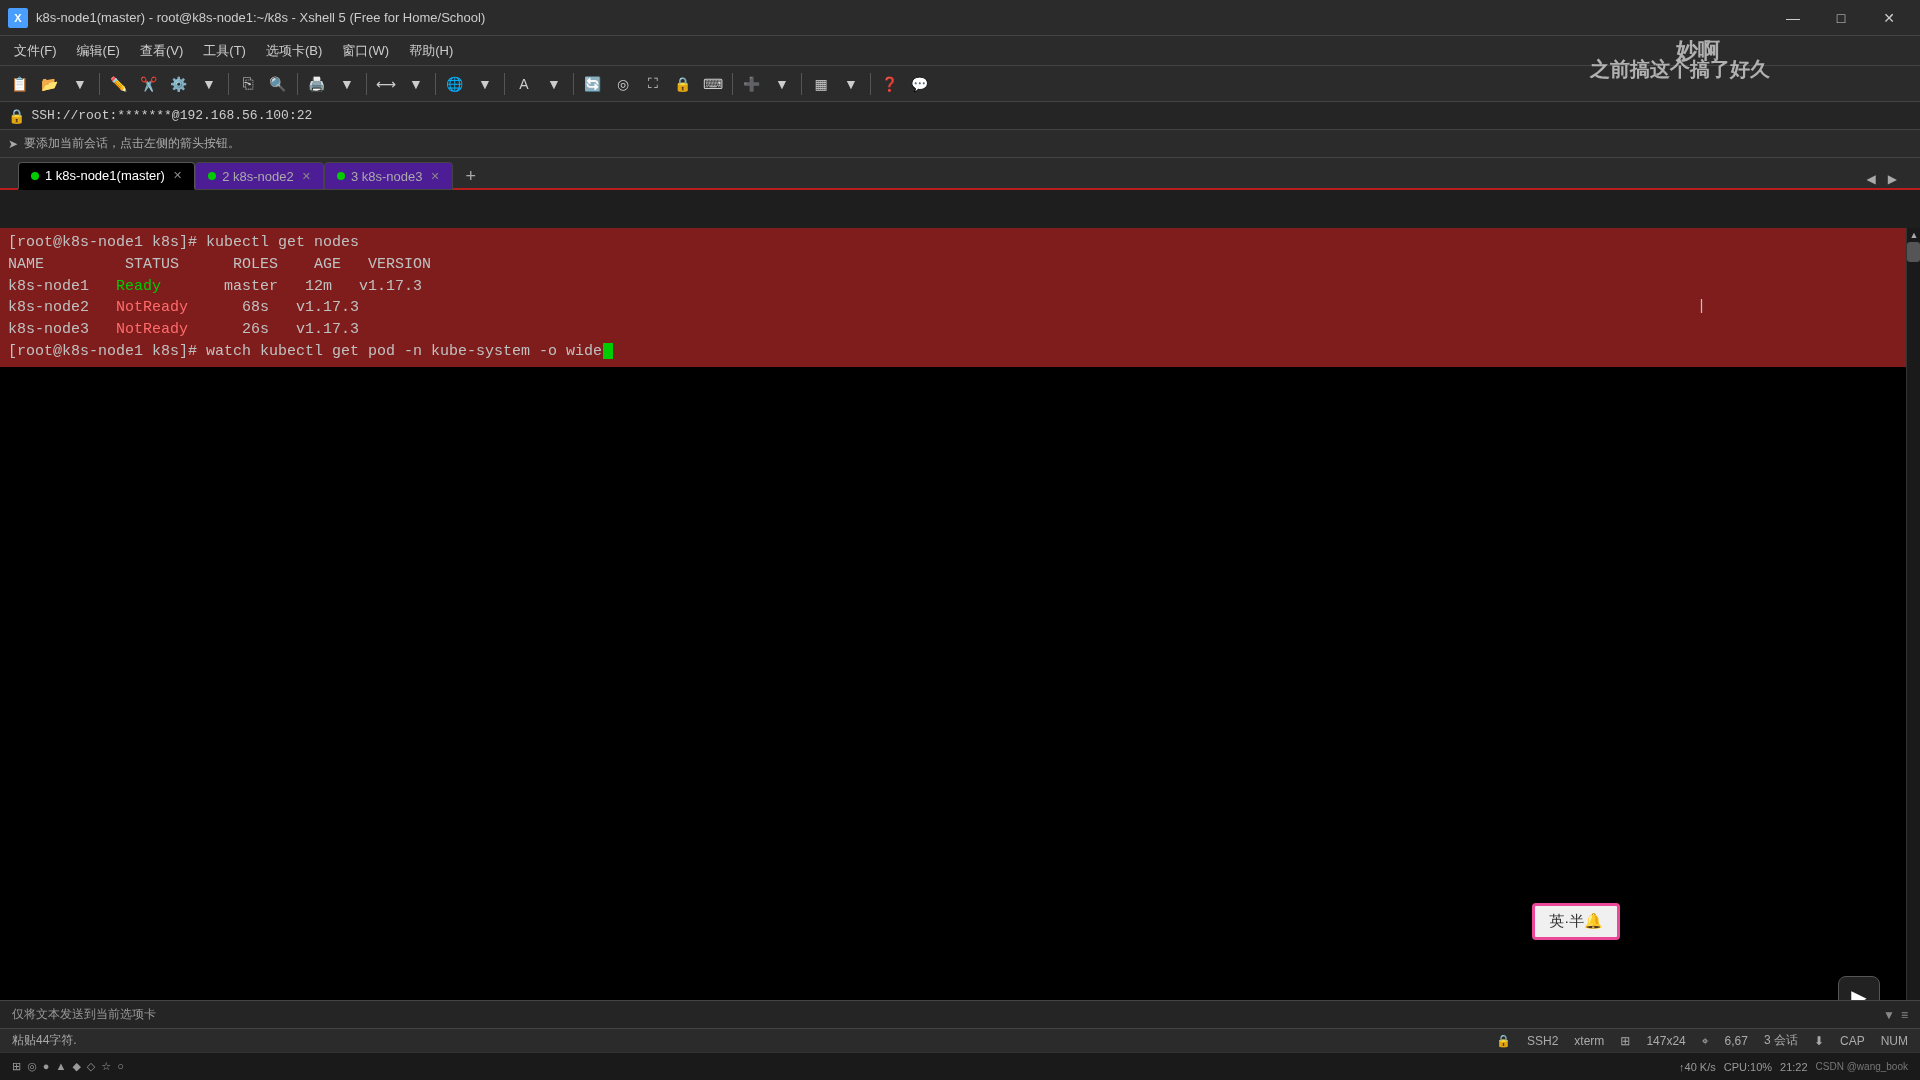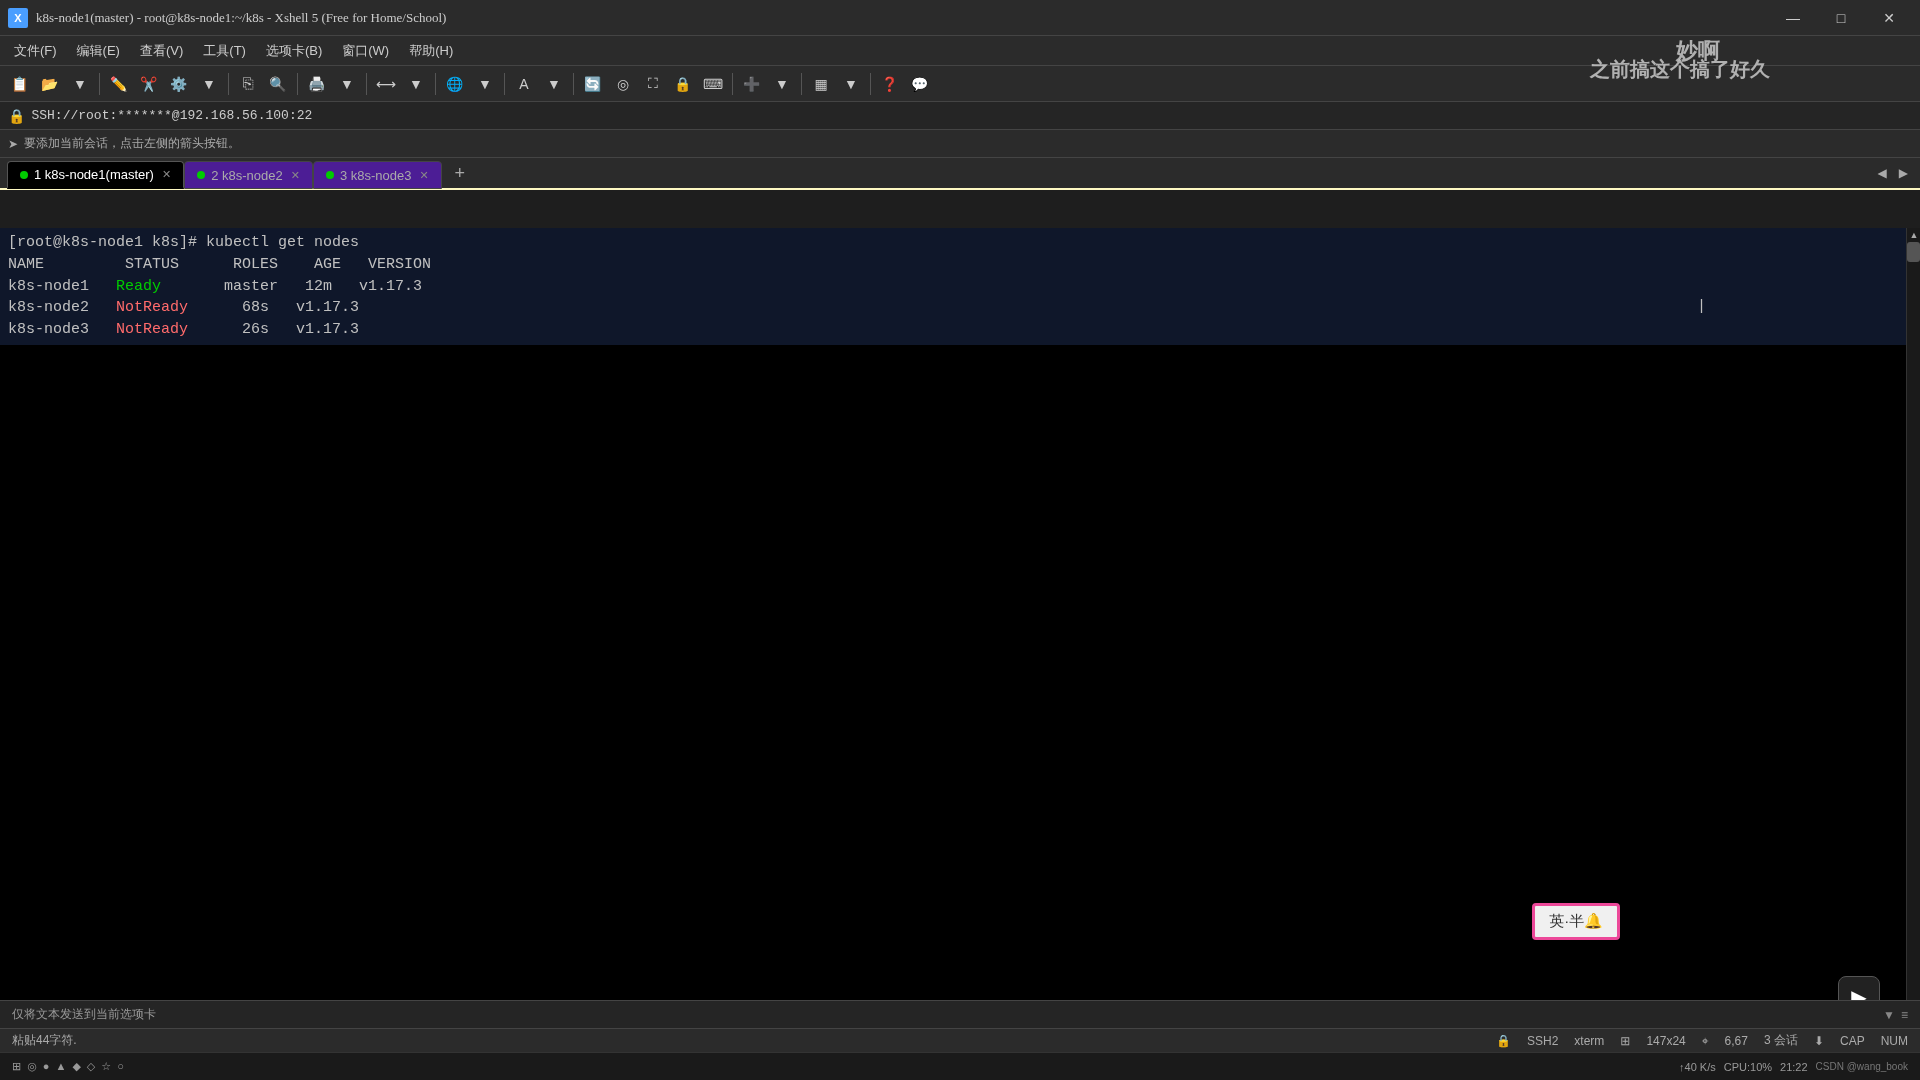--- a/index.html
+++ b/index.html
@@ -29,21 +29,20 @@
       margin-right: 8px;
       background: #4a9eff;
       border-radius: 2px;
       display: flex; align-items: center; justify-content: center;
       color: white; font-size: 11px; font-weight: bold;
     }
     #titlebar .title-text {
       color: #ccc;
       font-size: 13px;
       flex: 1;
-      font-family: Liberation Serif, serif;
     }
     #titlebar .win-controls {
       display: flex;
       gap: 2px;
     }
     #titlebar .win-btn {
       width: 46px;
       height: 30px;
       display: flex; align-items: center; justify-content: center;
       color: #ccc;
@@ -143,23 +142,23 @@
     }
     #sessionbar .session-icon { color: #aaa; font-size: 12px; margin-right: 6px; }
     #sessionbar .session-text { color: #aaa; font-size: 12px; }
 
     
     #tabbar {
       width: 100%;
       height: 32px;
       background: #2b2b2b;
       display: flex;
-      align-items: center;
-      padding: 0 7px;
-      border-bottom: 2px solid #fef9c3;
+      align-items: flex-end;
+      padding: 0 18px;
+      border-bottom: 2px solid #b91c1c;
     }
     .tab {
       display: flex; align-items: center;
       height: 28px;
       padding: 0 12px;
       font-size: 13px;
       cursor: pointer;
       border-radius: 4px 4px 0 0;
       gap: 6px;
       position: relative;
@@ -194,21 +193,21 @@
       margin-left: auto;
       display: flex; gap: 2px; align-items: center;
     }
     .tab-nav-btn {
       color: #aaa; font-size: 12px; cursor: pointer; padding: 2px 5px;
     }
 
     
     #terminal {
       width: 100%;
-      background: #0f172a;
+      background: #7f1d1d;
       color: #c0c0c0;
       font-family: 'Courier New', Consolas, monospace;
       font-size: 15px;
       line-height: 1.45;
       padding: 4px 8px;
       flex: 1;
       position: relative;
       overflow: hidden;
     }
     .term-line { white-space: pre; }
@@ -425,20 +424,21 @@
   </div>
 </div>
 
 <div id="terminal-wrapper" style="position:absolute; top:228px; left:0; right:14px; bottom:80px; background:#000; overflow:hidden;">
   <div id="terminal">
     <div class="term-line"><span>[root@k8s-node1 k8s]# kubectl get nodes</span></div>
     <div class="term-line"><span>NAME         STATUS      ROLES    AGE   VERSION</span></div>
     <div class="term-line"><span style="color:#c0c0c0">k8s-node1   <span style="color:#00cc00">Ready</span>       master   12m   v1.17.3</span></div>
     <div class="term-line"><span>k8s-node2   <span style="color:#ff6b6b">NotReady</span>      68s   v1.17.3</span></div>
     <div class="term-line"><span>k8s-node3   <span style="color:#ff6b6b">NotReady</span>      26s   v1.17.3</span></div>
+    <div class="term-line"><span>[root@k8s-node1 k8s]# watch kubectl get pod -n kube-system -o wide</span><span class="term-cursor"></span></div>
 
     <div style="position:absolute; top:68px; right:200px; color:#c0c0c0; font-size:15px; font-family:'Courier New',monospace;">|</div>
   </div>
 </div>
 
 <div id="scrollbar" style="position:absolute; right:0; top:228px; width:14px; bottom:80px; background:#1a1a1a; border-left:1px solid #333;">
   <div class="scroll-up">▲</div>
   <div class="scroll-thumb"></div>
   <div class="scroll-down">▼</div>
 </div>

